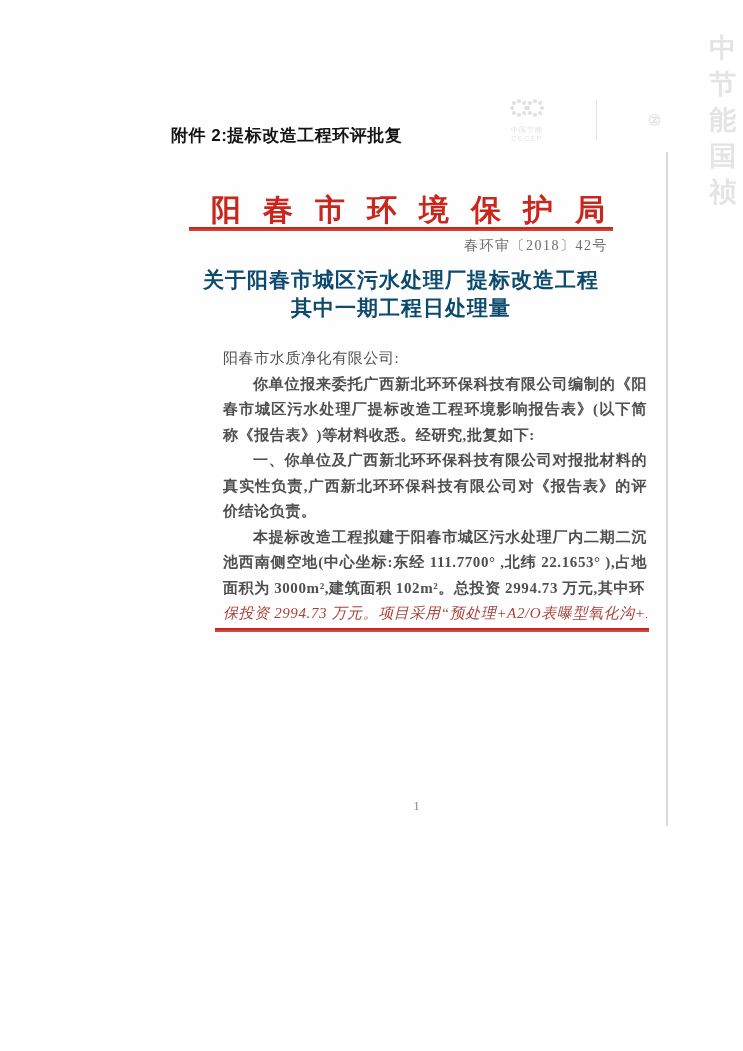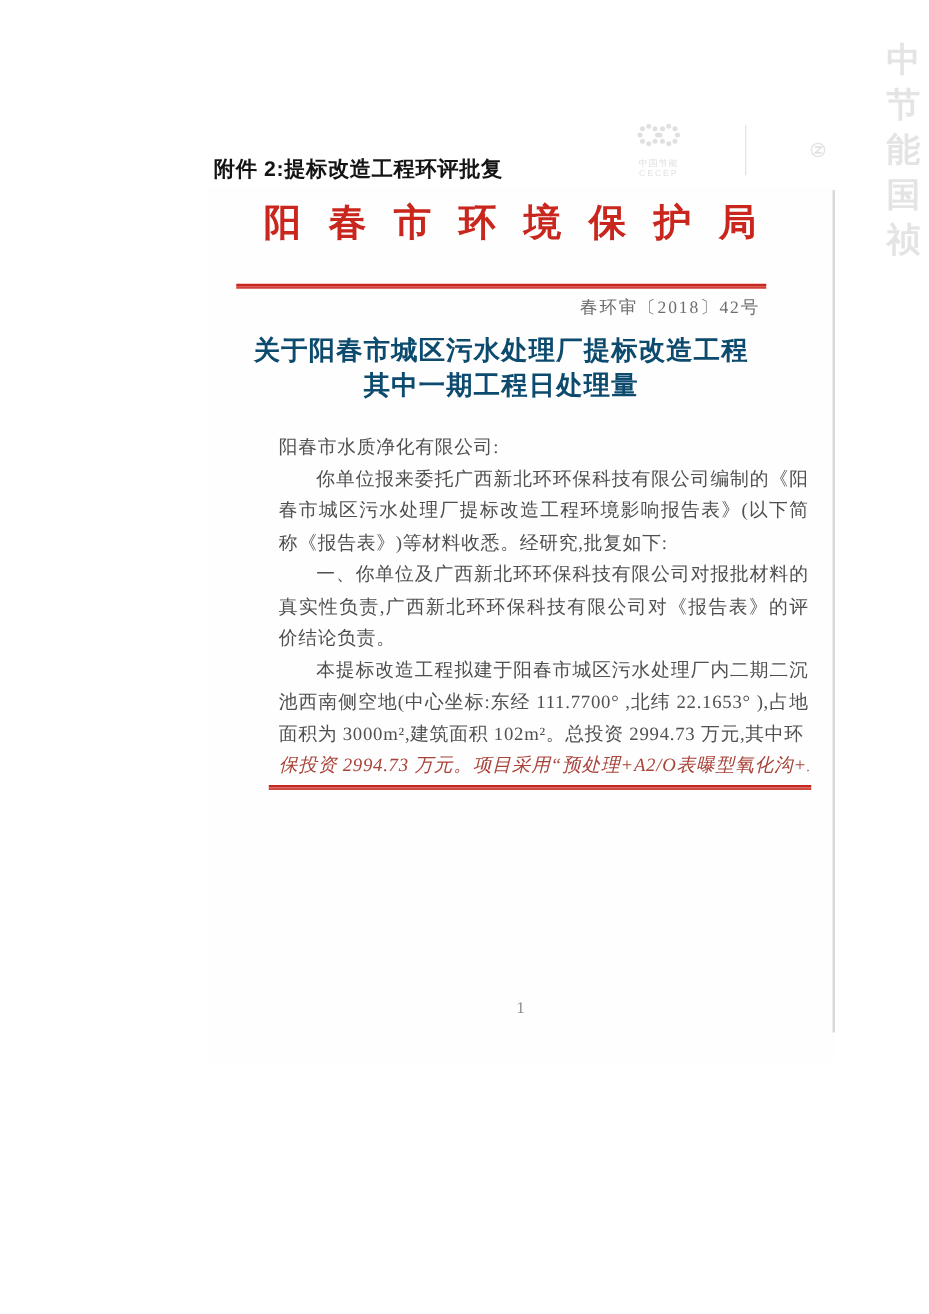--- a/index.html
+++ b/index.html
@@ -44,21 +44,21 @@
     position:absolute; left:165px; top:150px;
     width:503px; height:700px;
     background:#fffefe;
   }
   .scan-edge-right {
     position:absolute; right:0; top:2px; width:2px; height:674px;
     background:#d9d9d9;
   }
 
   .agency {
-    position:absolute; top:8px; left:24px; width:424px;
+    position:absolute; top:40px; left:24px; width:424px;
     font-family:"Liberation Serif", serif;
     font-weight:bold; font-size:30px;
     color:#c9271e;
     letter-spacing:22px; text-indent:22px;
     white-space:nowrap; text-align:center;
   }
   .red-rule-top {
     position:absolute; top:77px; left:24px; width:424px; height:4px;
     border-top:2px solid #c9271e; border-bottom:2px solid #d24038;
   }
@@ -75,21 +75,21 @@
 
   .letter-body {
     position:absolute; top:196px; left:27px; width:424px;
     font-size:15px; line-height:25.5px; letter-spacing:0.6px;
     color:#4f4f4f;
     text-align:justify;
     margin-left:31px;
   }
   .letter-body p { margin:0; }
   .salutation { text-indent:0; }
-  .para { text-indent:2em; }
+  .para { text-indent:2em;font-weight:bold; }
   .cutoff-line {
     color:#a8433a;
     font-style:italic;
     white-space:nowrap; overflow:hidden;
   }
   .red-rule-bottom {
     margin-top:1px; margin-left:-8px;
     width:434px; height:4px;
     border-top:2px solid #c4281f; border-bottom:2px solid #d04a42;
   }

